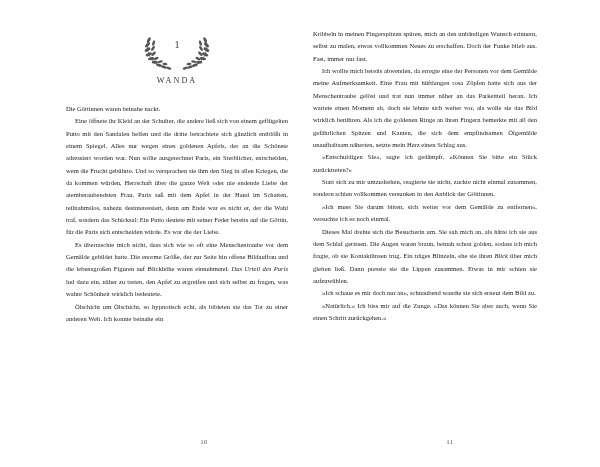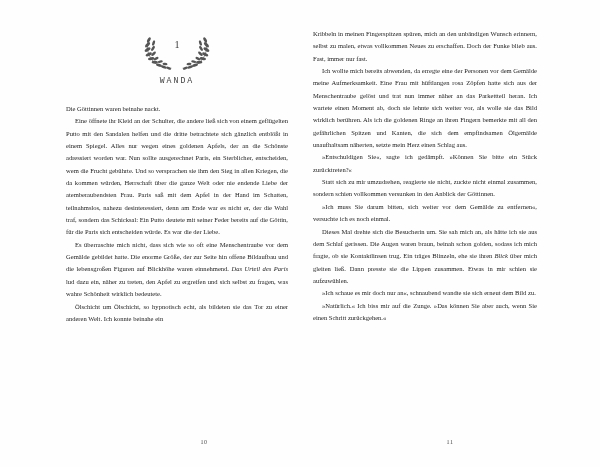--- a/index.html
+++ b/index.html
@@ -57,21 +57,21 @@
     font-family: "Liberation Serif", "DejaVu Serif", serif;
     font-size: 15.5px;
     letter-spacing: 1.1px;
     font-weight: 400;
     color: #2b2b2b;
     margin: 2px 0 3px 0;
     line-height: 1.1;
   }
 
   .chapter-subtitle {
-    font-family: Liberation Mono, monospace;
+    font-family: Liberation Serif, serif;
     font-size: 8.2px;
     letter-spacing: 2.0px;
     color: #3a3a3a;
     margin: 0;
     text-transform: uppercase;
   }
 
   
   .body-text p {
     margin: 0;

